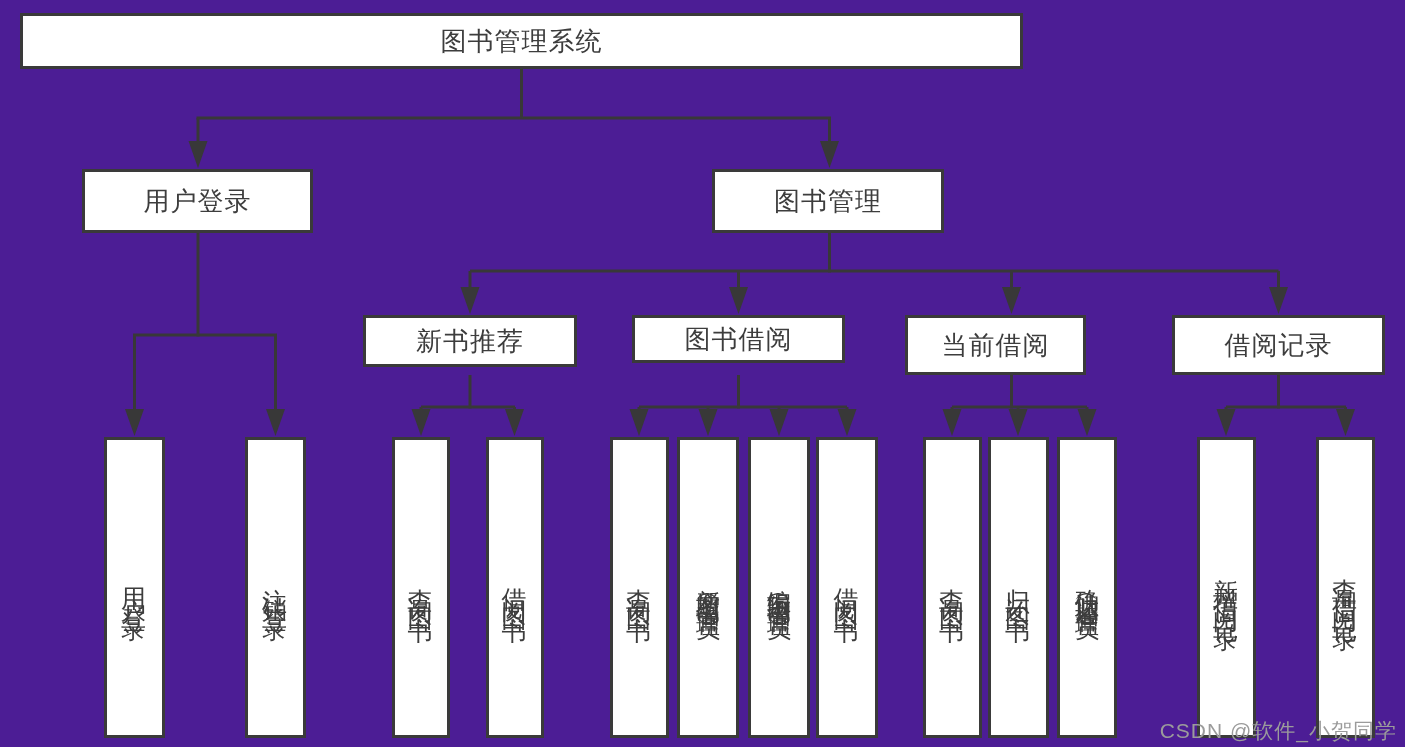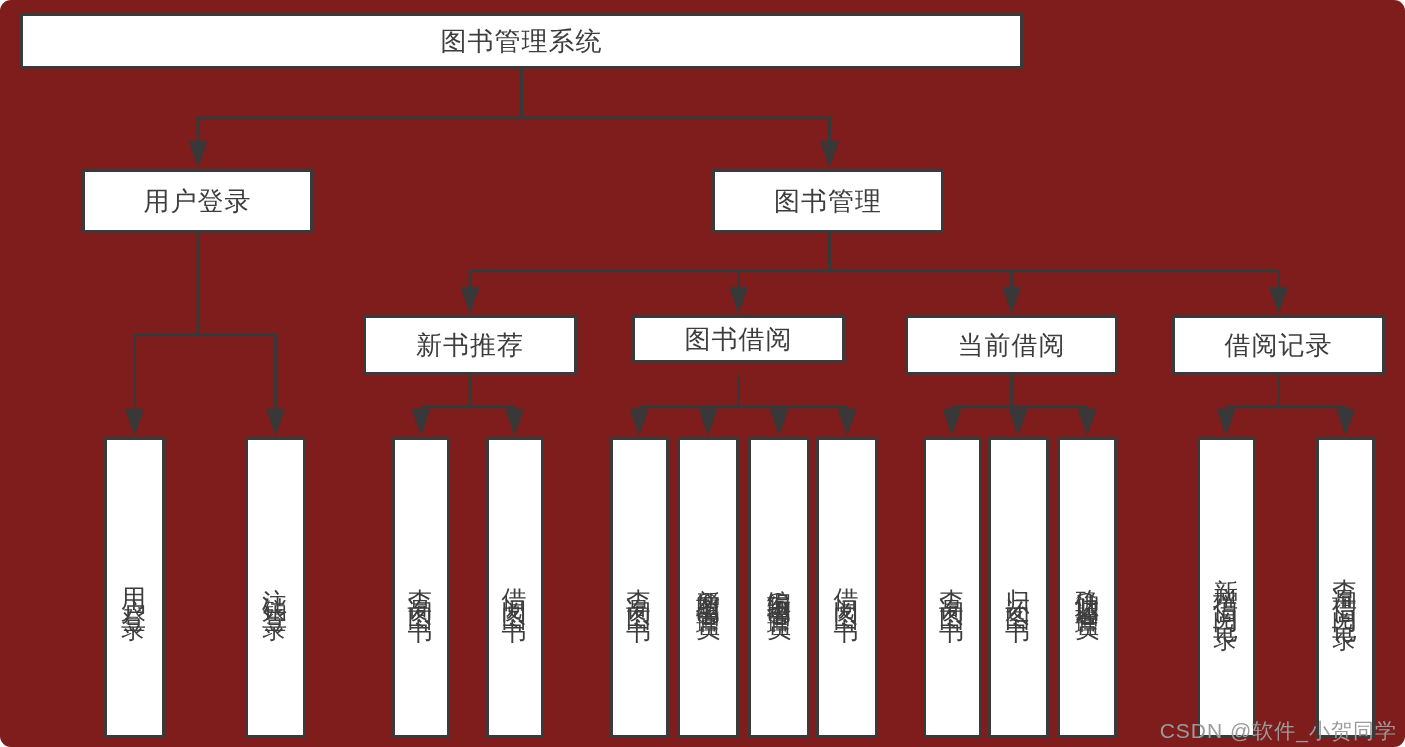--- a/index.html
+++ b/index.html
@@ -1,23 +1,22 @@
 <!DOCTYPE html>
 <html lang="zh"><head>
 <meta charset="utf-8">
 <style>
   html, body { margin: 0; padding: 0; background: #ffffff; }
   #canvas {
     position: relative;
     width: 1405px;
     height: 747px;
-    background: #7f1d1d;
+    background: #4c1d95;
     font-family: "Liberation Sans", "DejaVu Sans", sans-serif;
     overflow: hidden;
-    border-radius: 11px;
   }
   #connectors {
     position: absolute;
     left: 0; top: 0;
     width: 1405px; height: 747px;
     pointer-events: none;
   }
   .node {
     position: absolute;
     box-sizing: border-box;
@@ -121,23 +120,23 @@
       <polygon points="1216.5,409 1235.5,409 1226,436"></polygon>
       <polygon points="1336,409 1355,409 1345.5,436"></polygon>
     </g>
   </svg>
 
   <div class="node h-node" style="left:20px; top:13px; width:1003px; height:56px;">图书管理系统</div>
 
   <div class="node h-node" style="left:82px; top:169px; width:231px; height:64px;">用户登录</div>
   <div class="node h-node" style="left:712px; top:169px; width:232px; height:64px;">图书管理</div>
 
-  <div class="node h-node" style="left:363px; top:315px; width:214px; height:60px;">新书推荐</div>
+  <div class="node h-node" style="left:363px; top:315px; width:214px; height:52px;">新书推荐</div>
   <div class="node h-node" style="left:632px; top:315px; width:213px; height:48px;">图书借阅</div>
-  <div class="node h-node" style="left:905px; top:315px; width:213px; height:60px;">当前借阅</div>
+  <div class="node h-node" style="left:905px; top:315px; width:181px; height:60px;">当前借阅</div>
   <div class="node h-node" style="left:1172px; top:315px; width:213px; height:60px;">借阅记录</div>
 
   <div class="node v-node" style="left:104px; top:437px; width:61px; height:301px;">用户登录</div>
   <div class="node v-node" style="left:245px; top:437px; width:61px; height:301px;">注销登录</div>
 
   <div class="node v-node" style="left:392px; top:437px; width:58px; height:301px;">查询图书</div>
   <div class="node v-node" style="left:486px; top:437px; width:58px; height:301px;">借阅图书</div>
 
   <div class="node v-node" style="left:610px; top:437px; width:59px; height:301px;">查询图书</div>
   <div class="node v-node long" style="left:677px; top:437px; width:62px; height:301px;">新增图书（管理员）</div>

